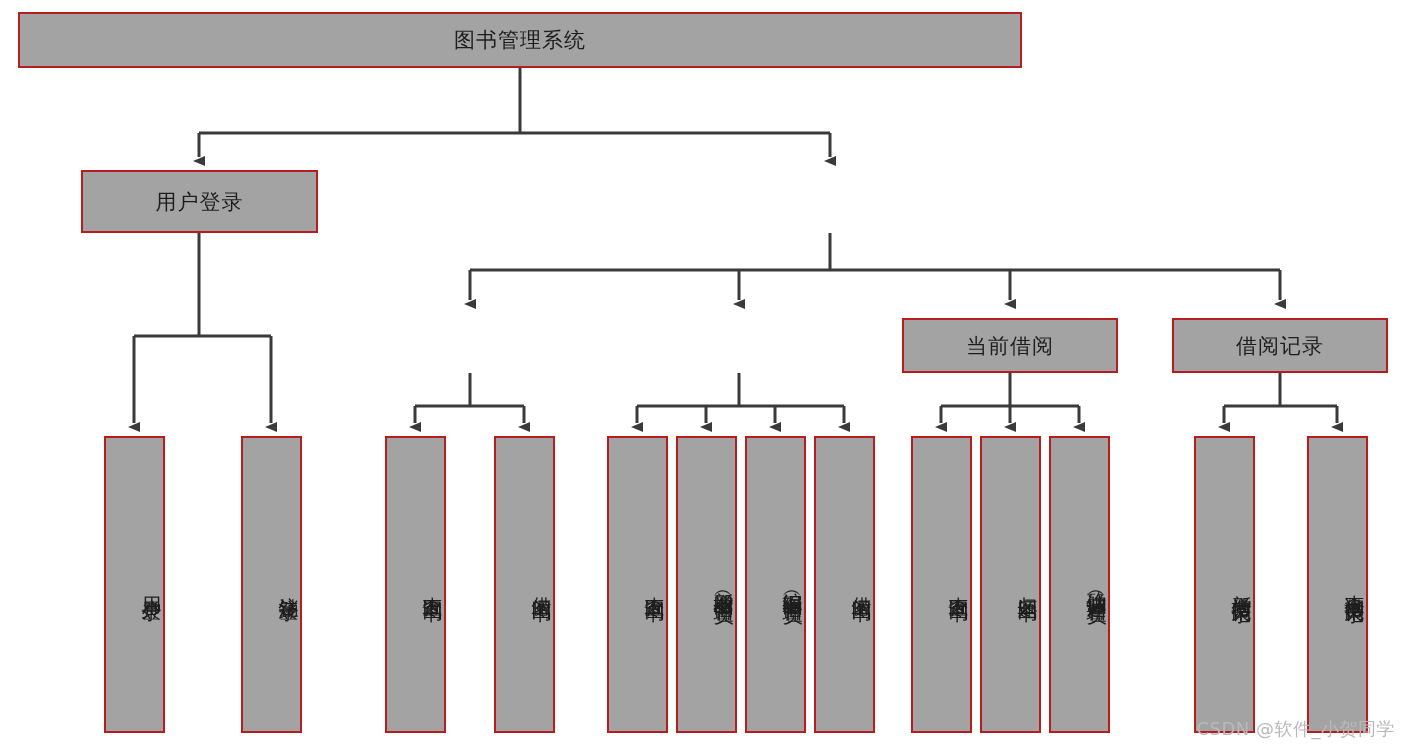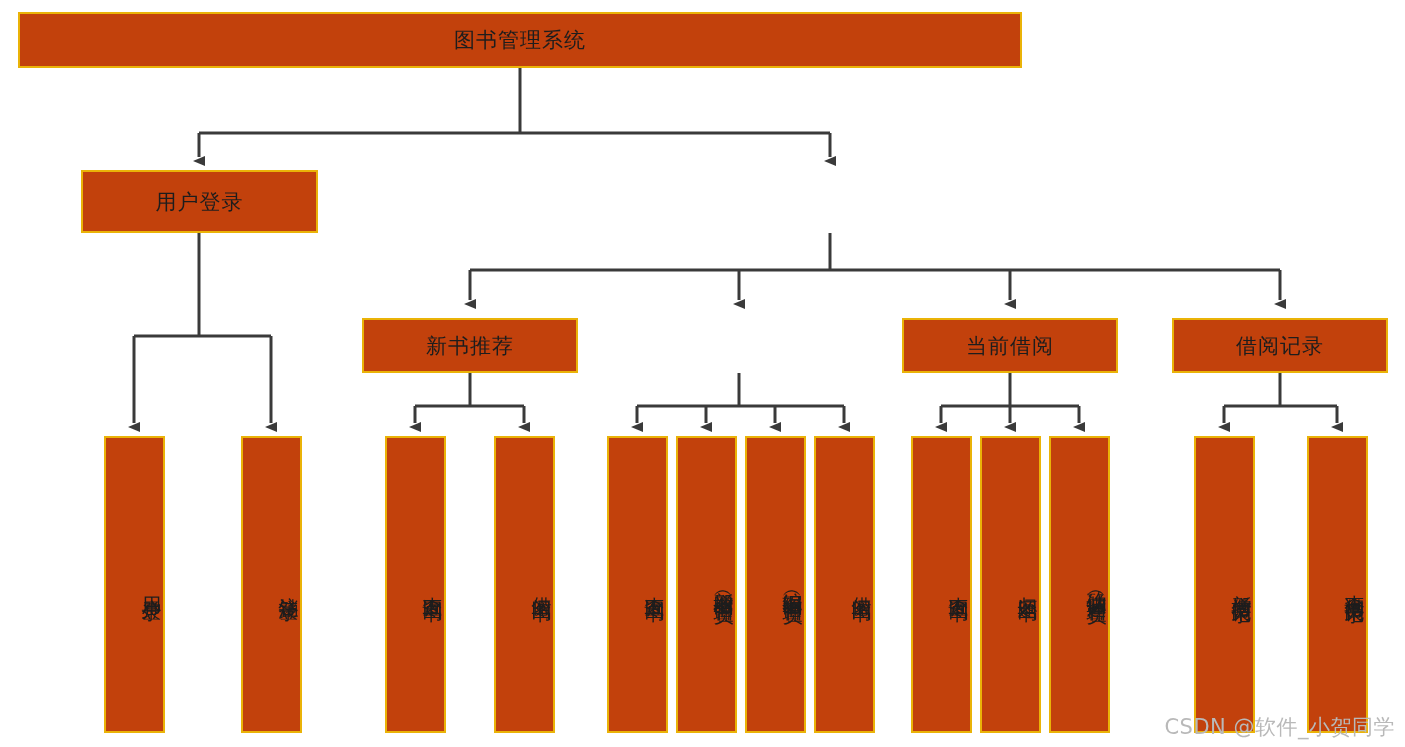--- a/index.html
+++ b/index.html
@@ -20,22 +20,22 @@
   .svg-layer {
     position: absolute;
     left: 0;
     top: 0;
     width: 1405px;
     height: 747px;
   }
   .node {
     position: absolute;
     box-sizing: border-box;
-    border: 2px solid #eab308;
-    background: #c2410c;
+    border: 2px solid #b91c1c;
+    background: #a3a3a3;
     display: flex;
     align-items: center;
     justify-content: center;
     color: #1d1d1d;
     z-index: 3;
   }
   .node.h-node {
     font-size: 21px;
     letter-spacing: 1px;
   }
@@ -53,21 +53,21 @@
     display: block;
     text-align: center;
   }
   .node.v-node .label {
     white-space: normal;
   }
   .watermark {
     position: absolute;
     right: 10px;
     bottom: 6px;
-    font-size: 21px;
+    font-size: 18px;
     color: #b9b9b9;
     letter-spacing: 0.5px;
     z-index: 5;
     white-space: nowrap;
   }
 </style>
 </head>
 <body>
 
 <div id="canvas">
@@ -126,23 +126,20 @@
   </svg>
 
   <div class="node h-node" style="left:18px; top:12px; width:1004px; height:56px;">
     <span class="label">图书管理系统</span>
   </div>
 
   <div class="node h-node" style="left:81px; top:170px; width:237px; height:63px;">
     <span class="label">用户登录</span>
   </div>
 
-  <div class="node h-node" style="left:362px; top:318px; width:216px; height:55px;">
-    <span class="label">新书推荐</span>
-  </div>
   <div class="node h-node" style="left:902px; top:318px; width:216px; height:55px;">
     <span class="label">当前借阅</span>
   </div>
   <div class="node h-node" style="left:1172px; top:318px; width:216px; height:55px;justify-content:center;">
     <span class="label">借阅记录</span>
   </div>
 
   <div class="node v-node" style="left:104px; top:436px; width:61px; height:297px;">
     <span class="label">用户登录</span>
   </div>

